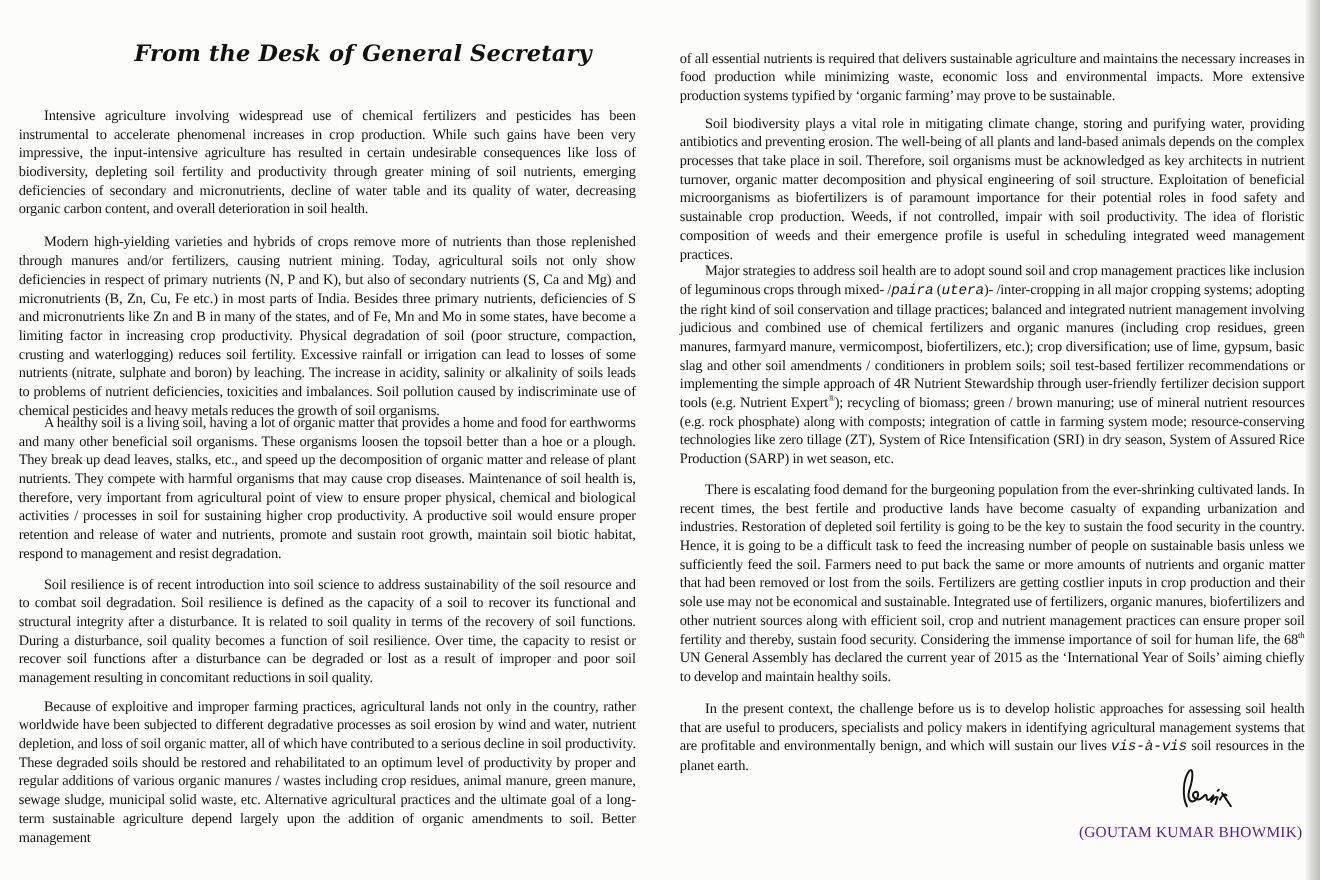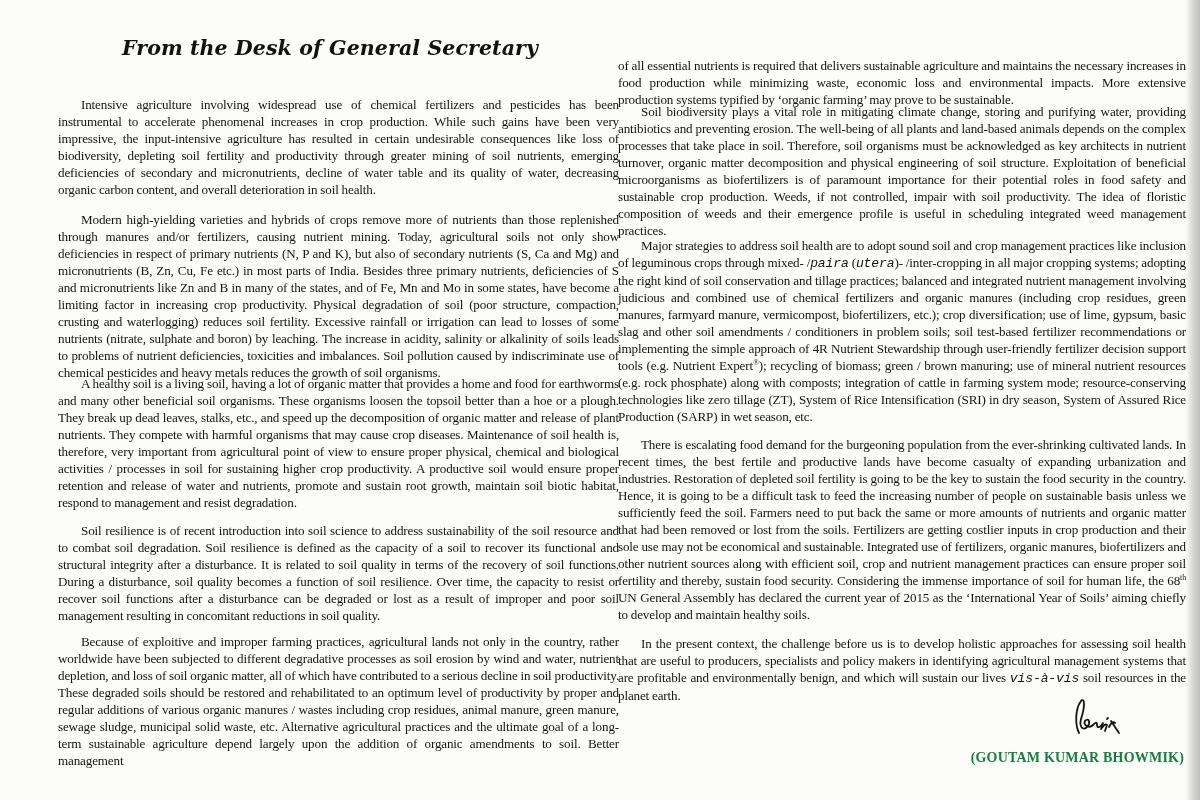--- a/index.html
+++ b/index.html
@@ -31,53 +31,53 @@
   .para {
     position: absolute;
     font-size: 13.1px;
     line-height: 17px;
     text-align: justify;
     text-indent: 23px;
     letter-spacing: -0.15px;
     word-spacing: -0.2px;
     margin: 0;
   }
-  .col-left .para { width: 561px; margin-left: 41px; }
+  .col-left .para { width: 561px; }
   .col-right .para { width: 568px; }
   .para.cont { text-indent: 0; }
   .para.last-left { text-align-last: justify; }
   em, .it { font-style: italic; font-family: Liberation Mono, monospace; }
   sup { font-size: 8px; line-height: 0; }
   .signature {
     position: absolute; left: 1065px; top: 697px; width: 60px; height: 40px;
   }
   .signatory {
     position: absolute; right: 16px; top: 750px;
-    font-family: "Liberation Serif", serif; font-weight: bold;
-    font-size: 14px; letter-spacing: 0.2px; color: #15803d;
+    font-family: "Liberation Serif", serif; font-weight: normal;
+    font-size: 14px; letter-spacing: 0.2px; color: #4c1d95;
     white-space: nowrap;
   }
 </style>
 </head>
 <body>
 
 <div class="page">
 
   <div class="title">From the Desk of General Secretary</div>
 
   <div class="column col-left">
     <p class="para" style="top:96px;">Intensive agriculture involving widespread use of chemical fertilizers and pesticides has been instrumental to accelerate phenomenal increases in crop production. While such gains have been very impressive, the input-intensive agriculture has resulted in certain undesirable consequences like loss of biodiversity, depleting soil fertility and productivity through greater mining of soil nutrients, emerging deficiencies of secondary and micronutrients, decline of water table and its quality of water, decreasing organic carbon content, and overall deterioration in soil health.</p>
     <p class="para" style="top:211px;">Modern high-yielding varieties and hybrids of crops remove more of nutrients than those replenished through manures and/or fertilizers, causing nutrient mining. Today, agricultural soils not only show deficiencies in respect of primary nutrients (N, P and K), but also of secondary nutrients (S, Ca and Mg) and micronutrients (B, Zn, Cu, Fe etc.) in most parts of India. Besides three primary nutrients, deficiencies of S and micronutrients like Zn and B in many of the states, and of Fe, Mn and Mo in some states, have become a limiting factor in increasing crop productivity. Physical degradation of soil (poor structure, compaction, crusting and waterlogging) reduces soil fertility. Excessive rainfall or irrigation can lead to losses of some nutrients (nitrate, sulphate and boron) by leaching. The increase in acidity, salinity or alkalinity of soils leads to problems of nutrient deficiencies, toxicities and imbalances. Soil pollution caused by indiscriminate use of chemical pesticides and heavy metals reduces the growth of soil organisms.</p>
     <p class="para" style="top:375px;">A healthy soil is a living soil, having a lot of organic matter that provides a home and food for earthworms and many other beneficial soil organisms. These organisms loosen the topsoil better than a hoe or a plough. They break up dead leaves, stalks, etc., and speed up the decomposition of organic matter and release of plant nutrients. They compete with harmful organisms that may cause crop diseases. Maintenance of soil health is, therefore, very important from agricultural point of view to ensure proper physical, chemical and biological activities / processes in soil for sustaining higher crop productivity. A productive soil would ensure proper retention and release of water and nutrients, promote and sustain root growth, maintain soil biotic habitat, respond to management and resist degradation.</p>
     <p class="para" style="top:522px;">Soil resilience is of recent introduction into soil science to address sustainability of the soil resource and to combat soil degradation. Soil resilience is defined as the capacity of a soil to recover its functional and structural integrity after a disturbance. It is related to soil quality in terms of the recovery of soil functions. During a disturbance, soil quality becomes a function of soil resilience. Over time, the capacity to resist or recover soil functions after a disturbance can be degraded or lost as a result of improper and poor soil management resulting in concomitant reductions in soil quality.</p>
     <p class="para last-left" style="top:633px;">Because of exploitive and improper farming practices, agricultural lands not only in the country, rather worldwide have been subjected to different degradative processes as soil erosion by wind and water, nutrient depletion, and loss of soil organic matter, all of which have contributed to a serious decline in soil productivity. These degraded soils should be restored and rehabilitated to an optimum level of productivity by proper and regular additions of various organic manures / wastes including crop residues, animal manure, green manure, sewage sludge, municipal solid waste, etc. Alternative agricultural practices and the ultimate goal of a long-term sustainable agriculture depend largely upon the addition of organic amendments to soil. Better management</p>
   </div>
 
   <div class="column col-right">
-    <p class="para cont" style="top:44px;margin-top:13px;">of all essential nutrients is required that delivers sustainable agriculture and maintains the necessary increases in food production while minimizing waste, economic loss and environmental impacts. More extensive production systems typified by ‘organic farming’ may prove to be sustainable.</p>
+    <p class="para cont" style="top:44px;">of all essential nutrients is required that delivers sustainable agriculture and maintains the necessary increases in food production while minimizing waste, economic loss and environmental impacts. More extensive production systems typified by ‘organic farming’ may prove to be sustainable.</p>
     <p class="para" style="top:103px;">Soil biodiversity plays a vital role in mitigating climate change, storing and purifying water, providing antibiotics and preventing erosion. The well-being of all plants and land-based animals depends on the complex processes that take place in soil. Therefore, soil organisms must be acknowledged as key architects in nutrient turnover, organic matter decomposition and physical engineering of soil structure. Exploitation of beneficial microorganisms as biofertilizers is of paramount importance for their potential roles in food safety and sustainable crop production. Weeds, if not controlled, impair with soil productivity. The idea of floristic composition of weeds and their emergence profile is useful in scheduling integrated weed management practices.</p>
     <p class="para" style="top:237px;"><span>Major strategies to address soil health are to adopt sound soil and crop management practices like inclusion of leguminous crops through mixed- /</span><em>paira</em><span> (</span><em>utera</em><span>)- /inter-cropping in all major cropping systems; adopting the right kind of soil conservation and tillage practices; balanced and integrated nutrient management involving judicious and combined use of chemical fertilizers and organic manures (including crop residues, green manures, farmyard manure, vermicompost, biofertilizers, etc.); crop diversification; use of lime, gypsum, basic slag and other soil amendments / conditioners in problem soils; soil test-based fertilizer recommendations or implementing the simple approach of 4R Nutrient Stewardship through user-friendly fertilizer decision support tools (e.g. Nutrient Expert</span><sup>®</sup><span>); recycling of biomass; green / brown manuring; use of mineral nutrient resources (e.g. rock phosphate) along with composts; integration of cattle in farming system mode; resource-conserving technologies like zero tillage (ZT), System of Rice Intensification (SRI) in dry season, System of Assured Rice Production (SARP) in wet season, etc.</span></p>
     <p class="para" style="top:436px;"><span>There is escalating food demand for the burgeoning population from the ever-shrinking cultivated lands. In recent times, the best fertile and productive lands have become casualty of expanding urbanization and industries. Restoration of depleted soil fertility is going to be the key to sustain the food security in the country. Hence, it is going to be a difficult task to feed the increasing number of people on sustainable basis unless we sufficiently feed the soil. Farmers need to put back the same or more amounts of nutrients and organic matter that had been removed or lost from the soils. Fertilizers are getting costlier inputs in crop production and their sole use may not be economical and sustainable. Integrated use of fertilizers, organic manures, biofertilizers and other nutrient sources along with efficient soil, crop and nutrient management practices can ensure proper soil fertility and thereby, sustain food security. Considering the immense importance of soil for human life, the 68</span><sup>th</sup><span> UN General Assembly has declared the current year of 2015 as the ‘International Year of Soils’ aiming chiefly to develop and maintain healthy soils.</span></p>
     <p class="para" style="top:635px;"><span>In the present context, the challenge before us is to develop holistic approaches for assessing soil health that are useful to producers, specialists and policy makers in identifying agricultural management systems that are profitable and environmentally benign, and which will sustain our lives </span><em>vis-à-vis</em><span> soil resources in the planet earth.</span></p>
   </div>
 
   <svg class="signature" viewBox="0 0 60 40" aria-label="handwritten signature">
     <path d="M14 36 C 10 28, 10 12, 16 4 C 20 0, 20 10, 16 22 C 14 30, 18 34, 22 30 C 26 26, 24 20, 20 24 C 18 28, 24 32, 28 28 C 30 26, 32 24, 32 28 C 32 32, 36 30, 38 26 L 36 32 C 38 30, 40 26, 42 28 L 40 34 M 42 22 L 43 21 M 44 30 C 46 26, 48 24, 50 26 M 46 24 L 54 36" fill="none" stroke="#141414" stroke-width="1.8" stroke-linecap="round" stroke-linejoin="round"></path>
   </svg>
 

